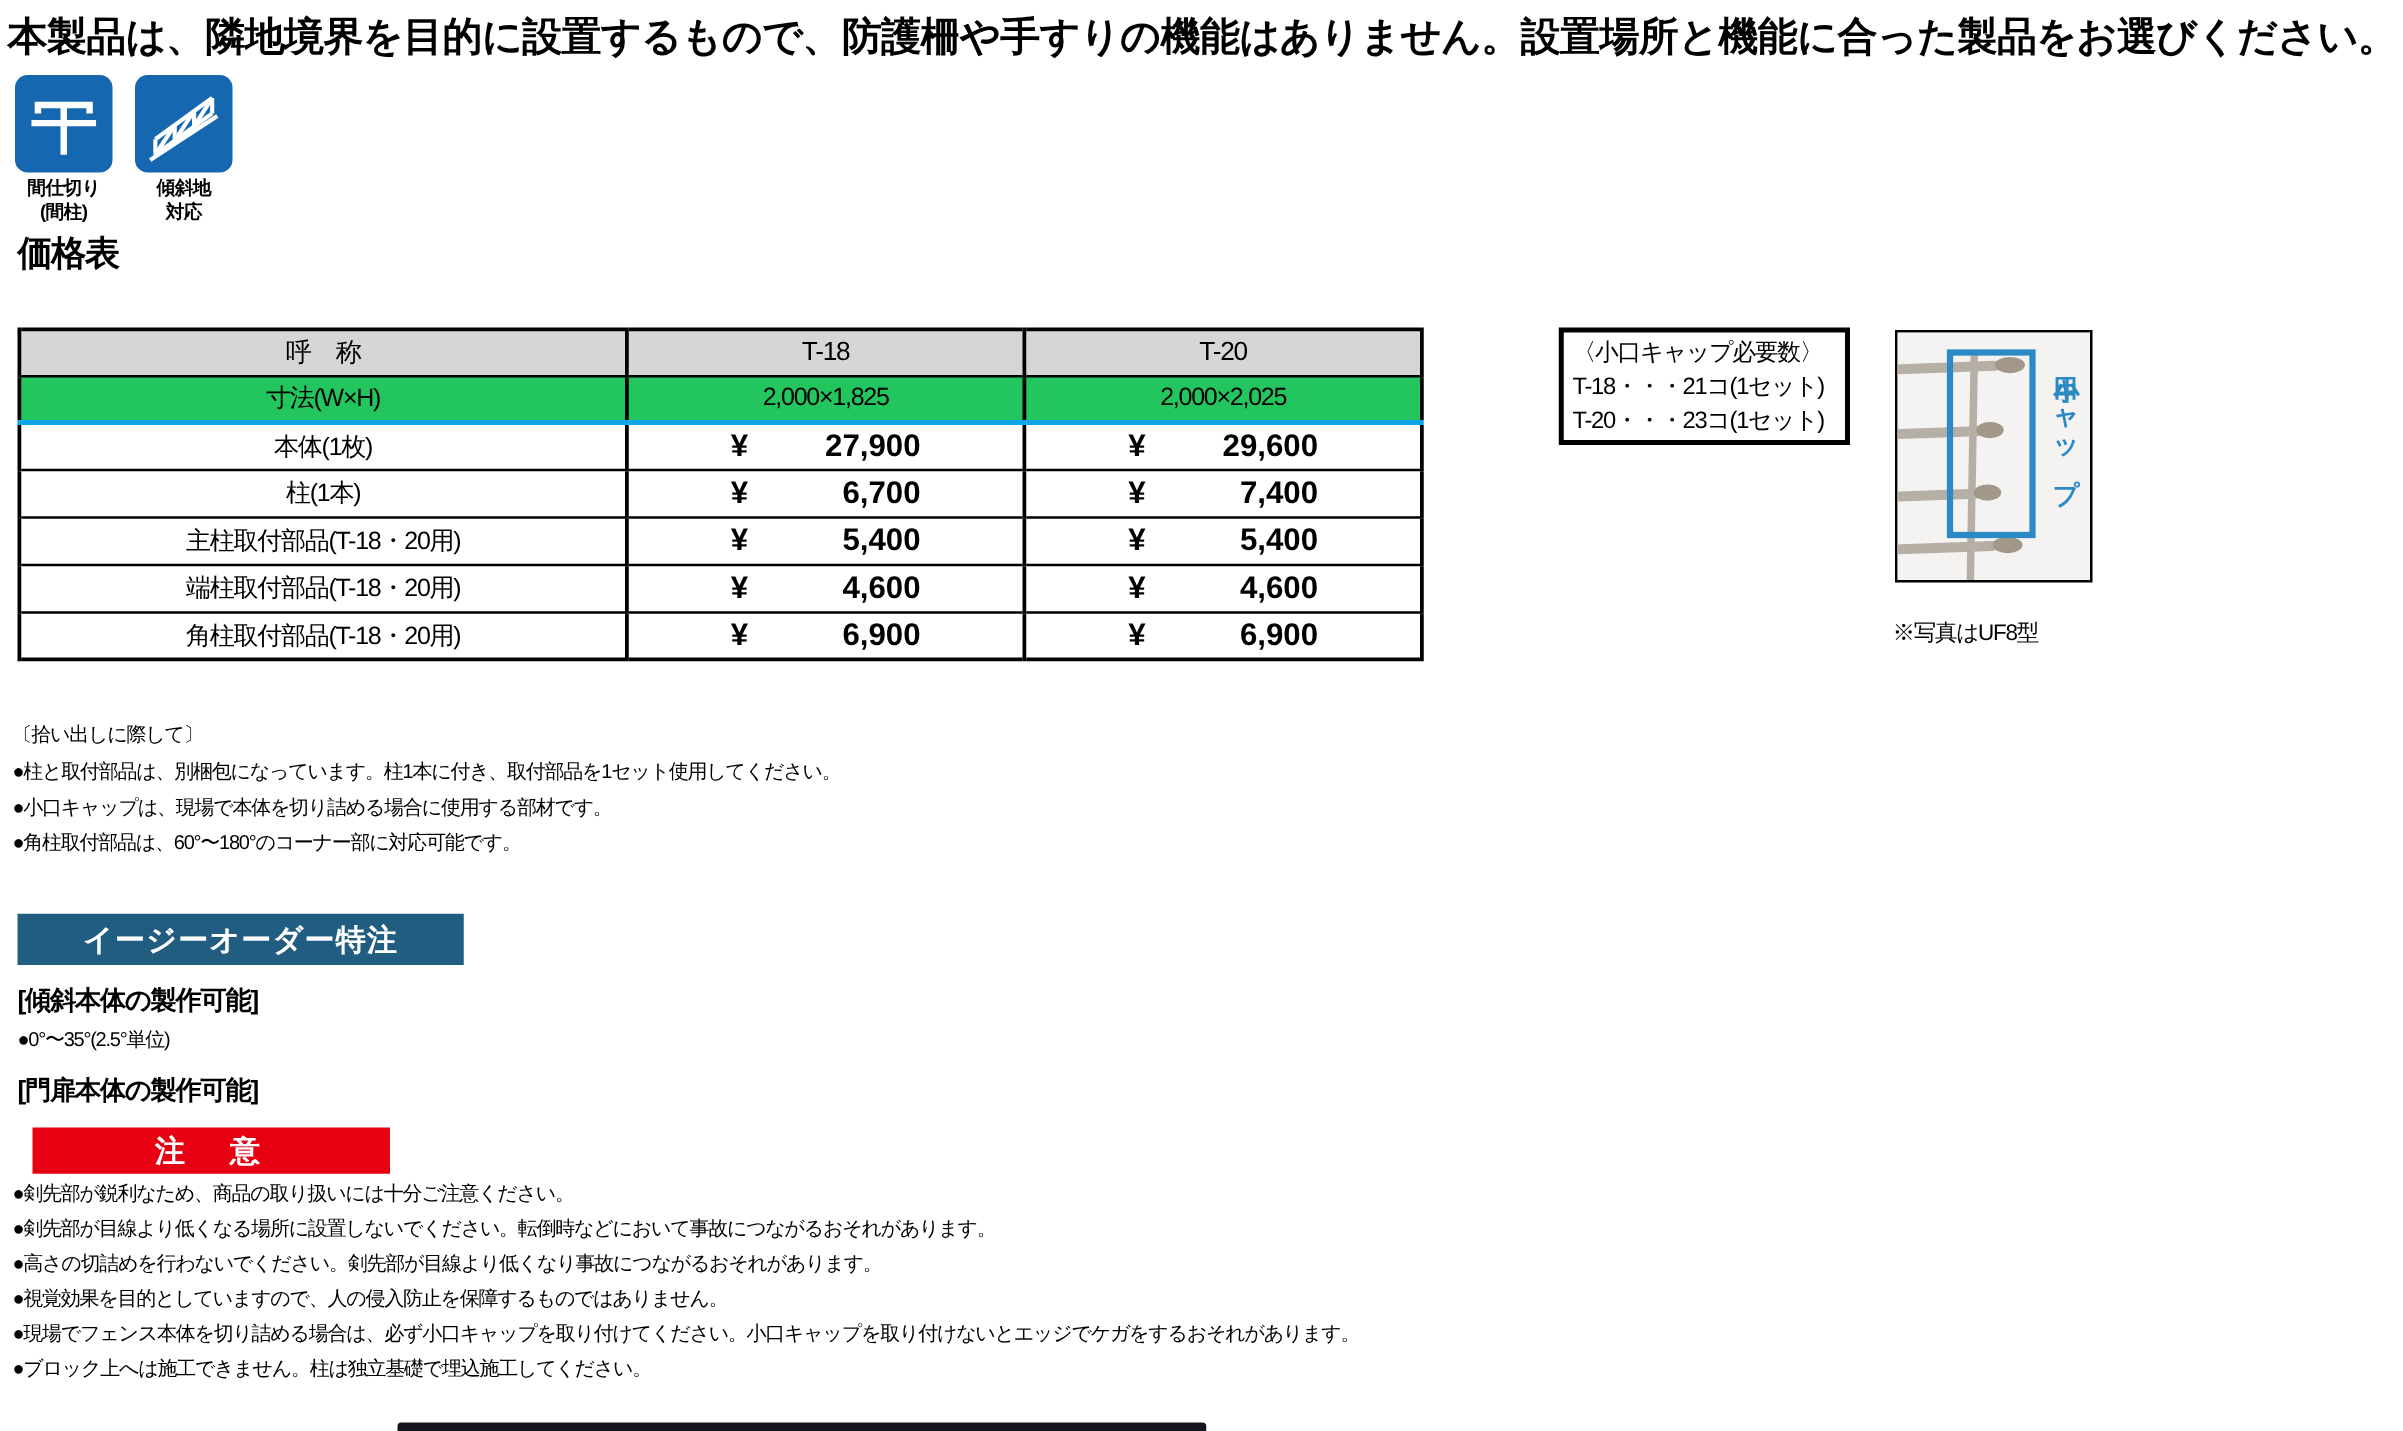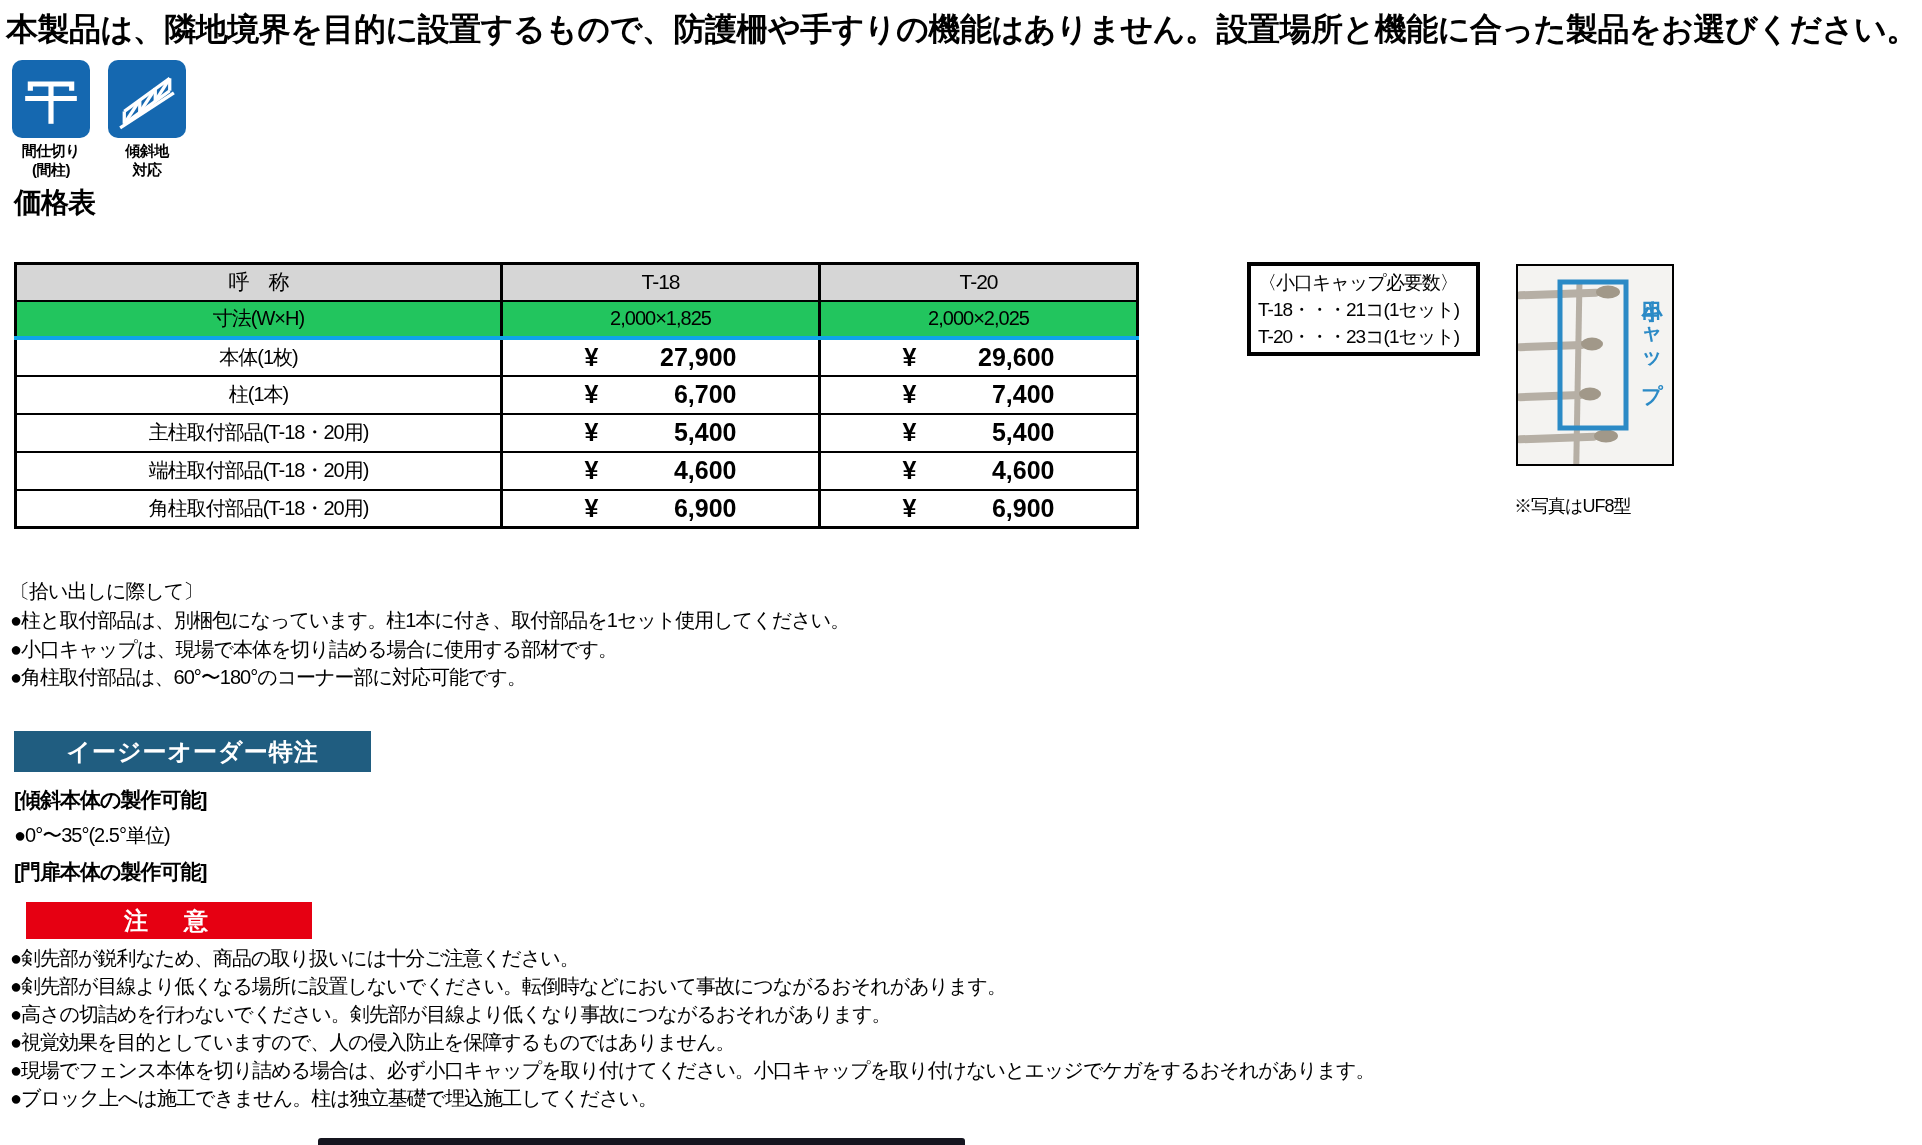--- a/index.html
+++ b/index.html
@@ -61,21 +61,21 @@
     border:2px solid #000; background:#f4f3f1;
   }
   .photo-label {
     left:120px; top:18px; height:180px;
     writing-mode:vertical-rl; font-size:21px; font-weight:600;
     color:var(--hl-blue); letter-spacing:2px;
   }
   .photo-caption { left:1514px; top:470px; font-size:18px; font-weight:500; letter-spacing:-1px;margin-top:24px; }
 
   
-  .note { font-size:20px; letter-spacing:-1px; white-space:nowrap; font-weight:500; }
+  .note { font-size:16px; letter-spacing:-1px; white-space:nowrap; font-weight:500; }
 
   
   .bar {
     display:flex; align-items:center; justify-content:center;
     color:#fff; font-weight:700; font-size:24px; letter-spacing:1px;
   }
   .easy-bar { left:14px; top:731px; width:357px; height:41px; background:var(--bar-blue); }
   .sec-title { font-size:21px; font-weight:700; letter-spacing:-1px; white-space:nowrap; }
 
   

